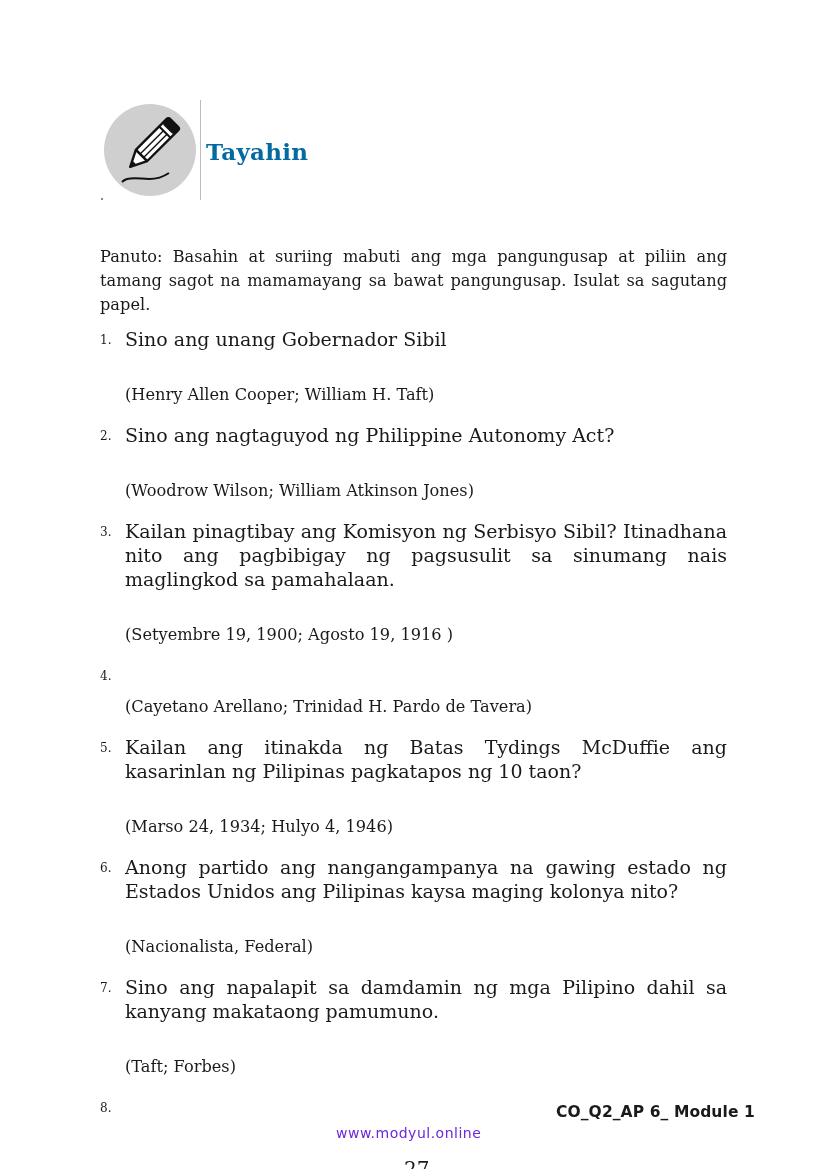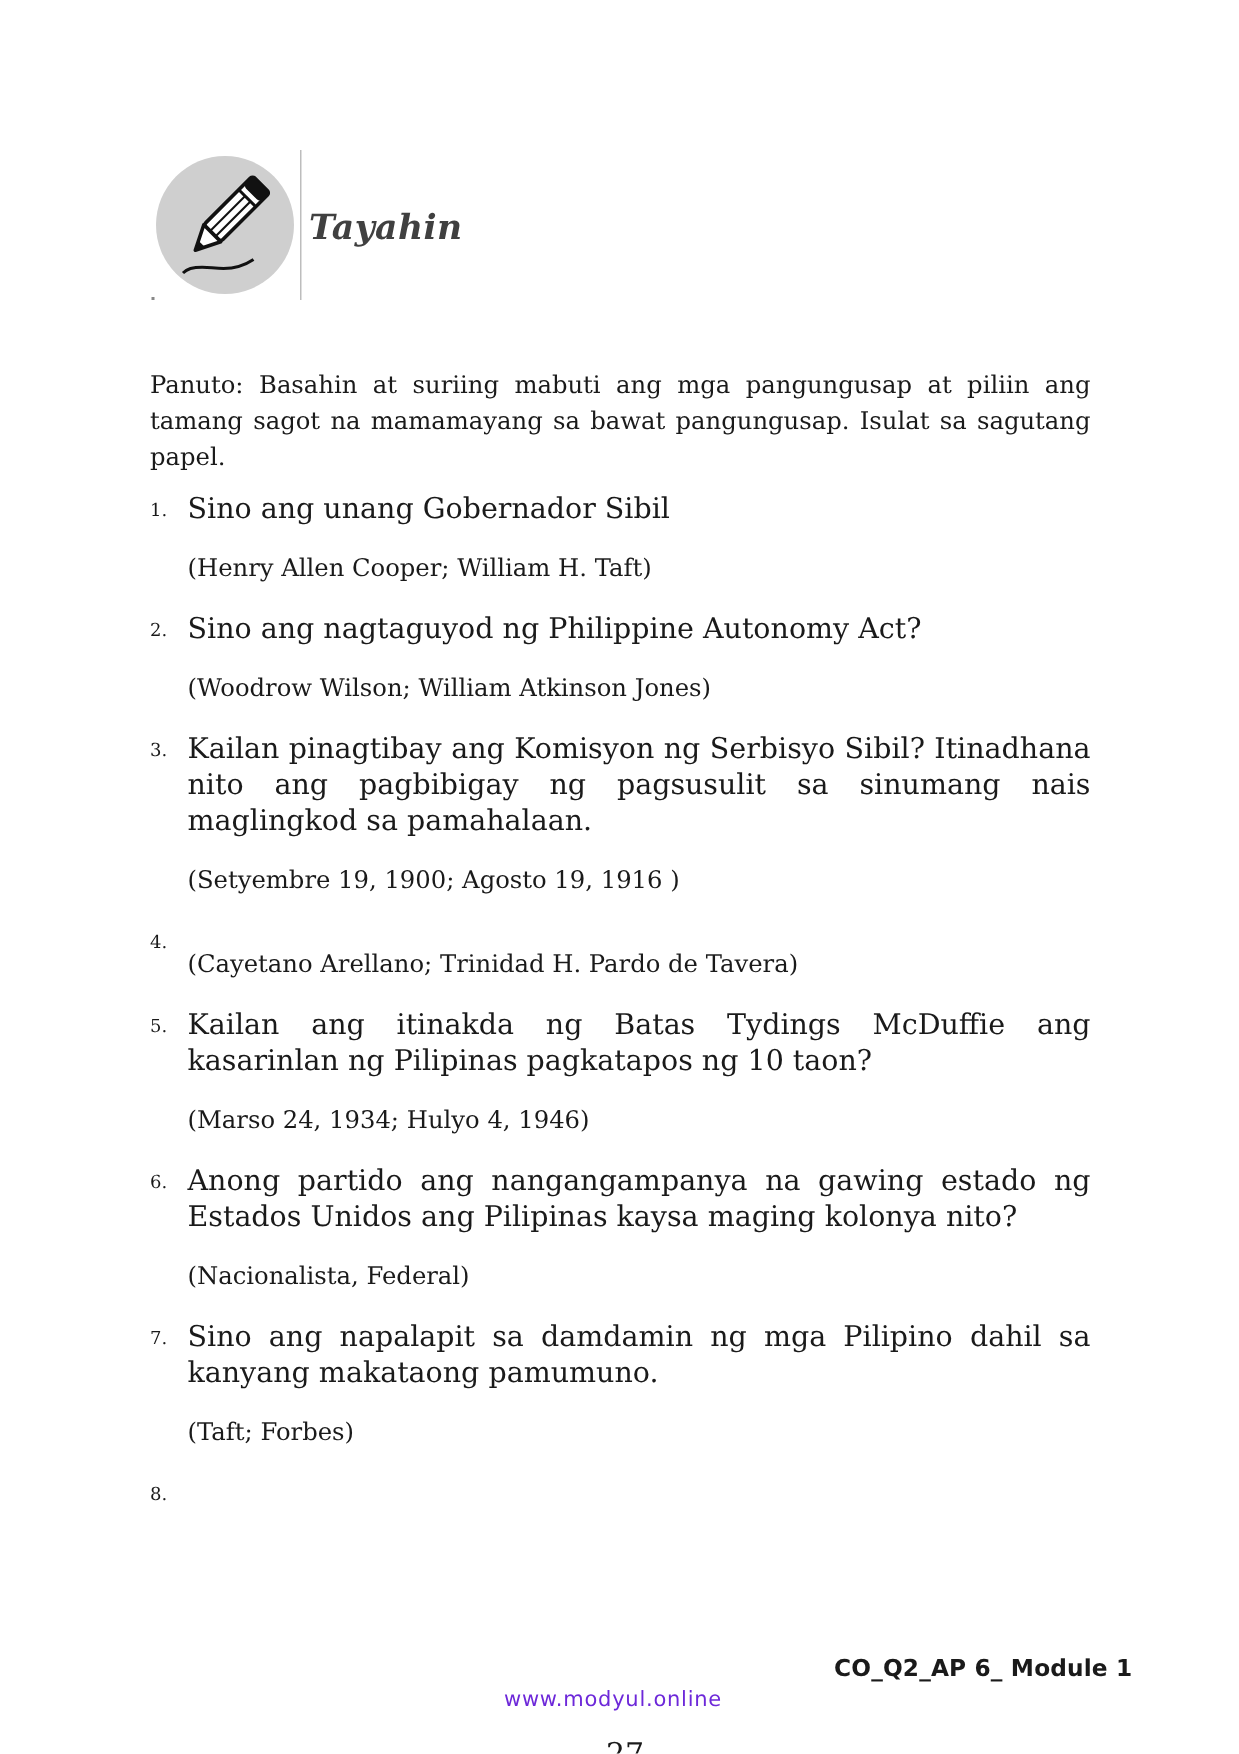--- a/index.html
+++ b/index.html
@@ -35,24 +35,23 @@
     .header-divider {
       width: 1px;
       height: 100px;
       background: #bdbdbd;
       margin-left: 4px;
     }
     .header-title {
       margin-left: 5px;
       font-family: "DejaVu Serif", serif;
       font-weight: bold;
-      font-style: italic;
       font-size: 23px;
       letter-spacing: 0.3px;
-      color: #404040;
+      color: #0369a1;
       margin-top: 2px;
     }
     .instructions {
       position: absolute;
       left: 100px;
       top: 245px;
       width: 627px;
       font-size: 16.2px;
       line-height: 24px;
       text-align: justify;
@@ -81,21 +80,21 @@
       flex: 1;
     }
     .q-text {
       font-size: 19px;
       line-height: 24px;
       text-align: justify;
     }
     .q-choices {
       font-size: 16.2px;
       line-height: 24px;
-      margin-top: 16px;
+      margin-top: 32px;
       margin-bottom: 16px;
     }
     .footer-page {
       position: absolute;
       left: 404px;
       top: 1157px;
       font-size: 20px;
     }
     .footer-module {
       position: absolute;

